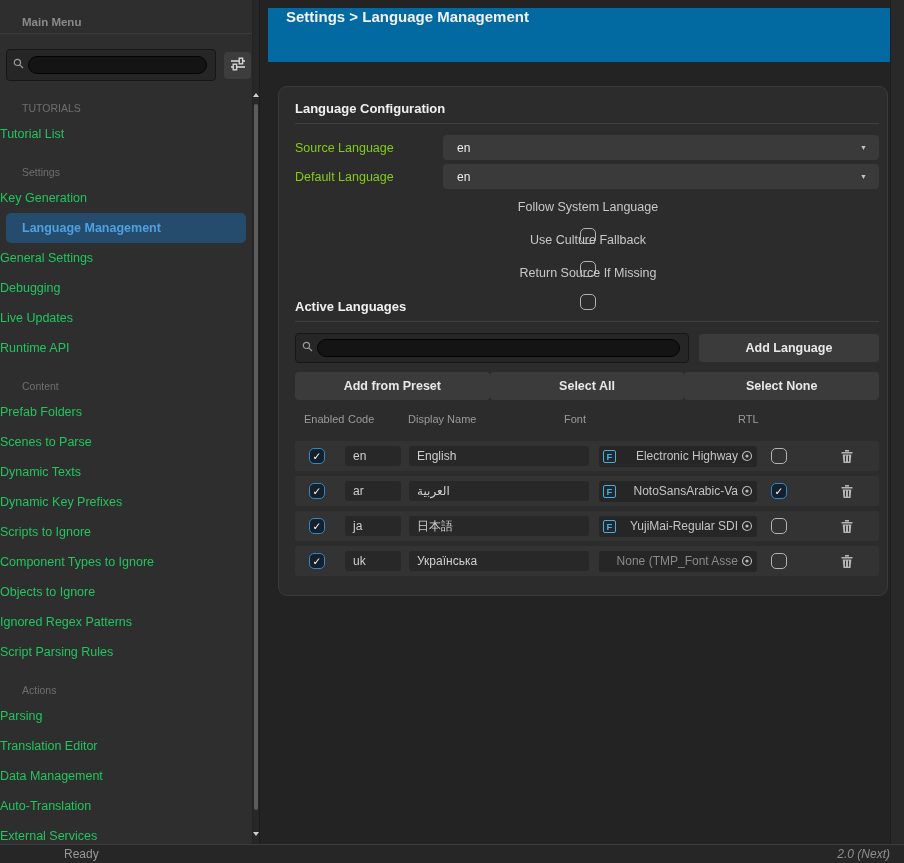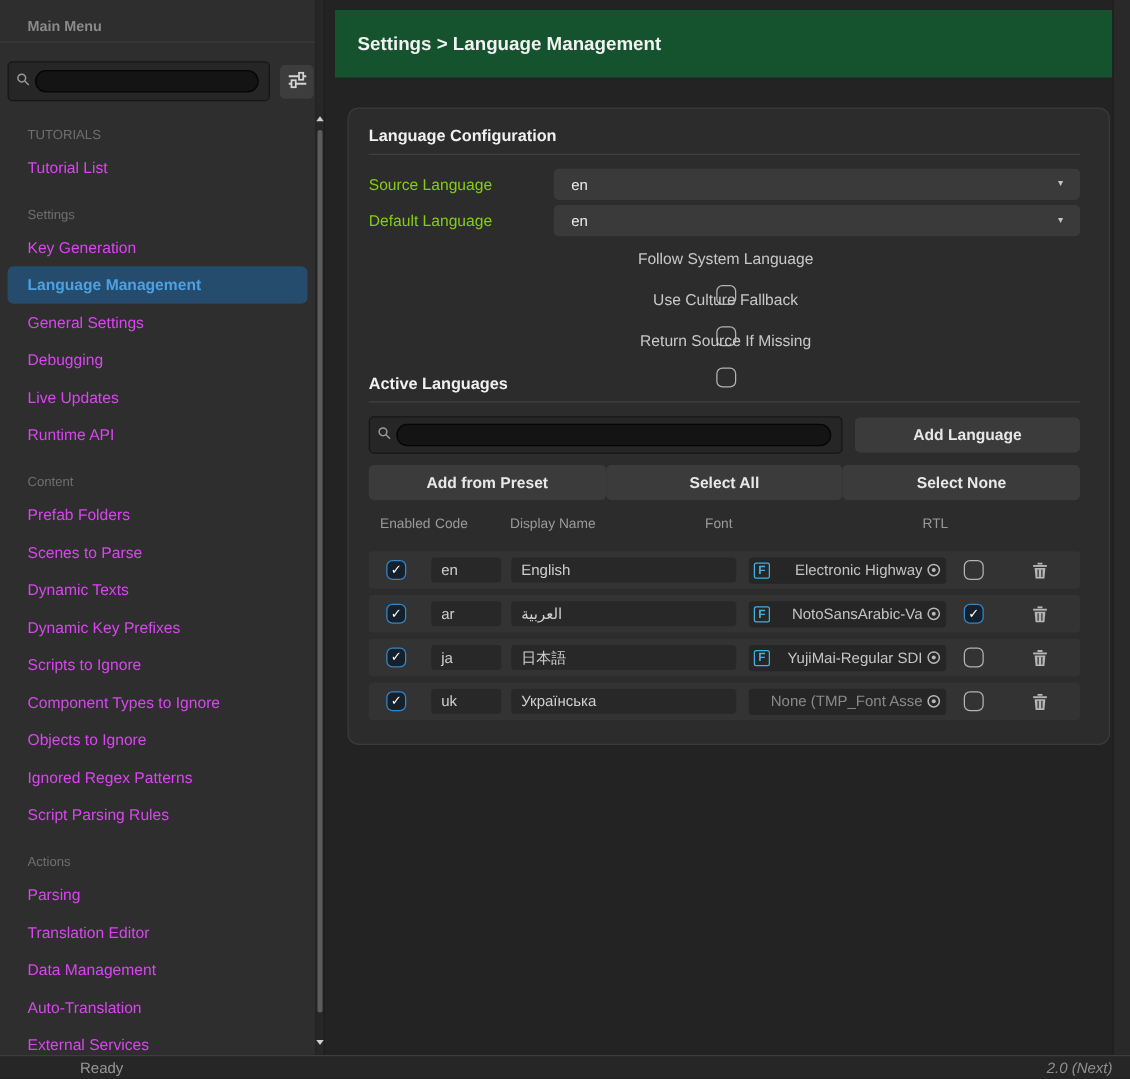--- a/index.html
+++ b/index.html
@@ -15,41 +15,41 @@
   .searchbox{flex:1;height:32px;background:#262626;border:1px solid #161616;border-radius:4px;
              display:flex;align-items:center;padding:0 8px 0 6px;gap:4px;}
   .search-pill{flex:1;height:18px;background:#141414;border:1px solid #050505;border-radius:9px;
                color:#ddd;font-size:11px;padding:0 8px;outline:none;min-width:0;}
   .iconbtn{width:27px;height:27px;background:#3d3d3d;border-radius:4px;display:flex;
            align-items:center;justify-content:center;flex:0 0 auto;}
   .nav{padding-top:6px;}
   .nav-section{height:22px;margin-top:12px;display:flex;align-items:center;padding-left:22px;
                color:#6f6f6f;font-size:10.5px;}
   .nav-section.first{margin-top:2px;}
-  .nav-item{height:30px;display:flex;align-items:center;padding-left:22px;color:#d946ef;cursor:default;}
+  .nav-item{height:30px;display:flex;align-items:center;color:#22c55e;cursor:default;}
   .nav-item.selected{background:#254b6d;color:#4ea1e0;font-weight:600;border-radius:5px;
                      margin:0 6px;padding-left:16px;}
 
   
   .side-scroll{position:absolute;left:252px;top:0;width:8px;bottom:19px;background:#272727;
                border-left:1px solid #232323;border-right:1px solid #1c1c1c;}
   .side-scroll .thumb{position:absolute;left:1px;width:4px;top:104px;bottom:34px;background:#5c5c5c;border-radius:2px;}
   .tri-up{position:absolute;left:0;top:93px;width:0;height:0;
           border-left:3px solid transparent;border-right:3px solid transparent;border-bottom:4px solid #cfcfcf;}
   .tri-down{position:absolute;left:0;bottom:8px;width:0;height:0;
           border-left:3px solid transparent;border-right:3px solid transparent;border-top:4px solid #cfcfcf;}
 
   
   .main{position:absolute;left:260px;top:0;width:630px;bottom:19px;}
   .right-gutter{position:absolute;right:0;top:0;width:14px;bottom:19px;background:#292929;border-left:1px solid #1d1d1d;}
-  .page-header{margin:8px 0 0 8px;width:622px;height:54px;background:#14532d;display:flex;align-items:center;}
+  .page-header{margin:8px 0 0 8px;width:622px;height:54px;background:#0369a1;display:flex;}
   .page-title{padding-left:18px;font-size:15px;font-weight:bold;color:#f2f2f2;}
 
   .card{margin:24px 0 0 18px;width:610px;background:#2c2c2c;border:1px solid #3a3a3a;border-radius:9px;
-        padding:14px 23px 14px 16px;}
+        padding:14px 8px 14px 16px;}
   .sec-title{font-size:13px;font-weight:bold;color:#f0f0f0;}
   .divider{height:1px;background:#404040;margin:7px 0 11px 0;}
 
   .form-row{display:flex;align-items:center;margin-bottom:4px;height:25px;}
   .form-label{width:148px;color:#84cc16;}
   .dropdown{flex:1;height:25px;background:#3a3a3a;border-radius:4px;display:flex;align-items:center;
             padding:0 12px 0 14px;color:#ececec;font-size:12px;}
   .caret{margin-left:auto;font-size:7px;color:#c4c4c4;}
 
   .toggle-row{display:flex;align-items:center;gap:14px;margin:0 0 16px 2px;height:17px;flex-direction:column;}

